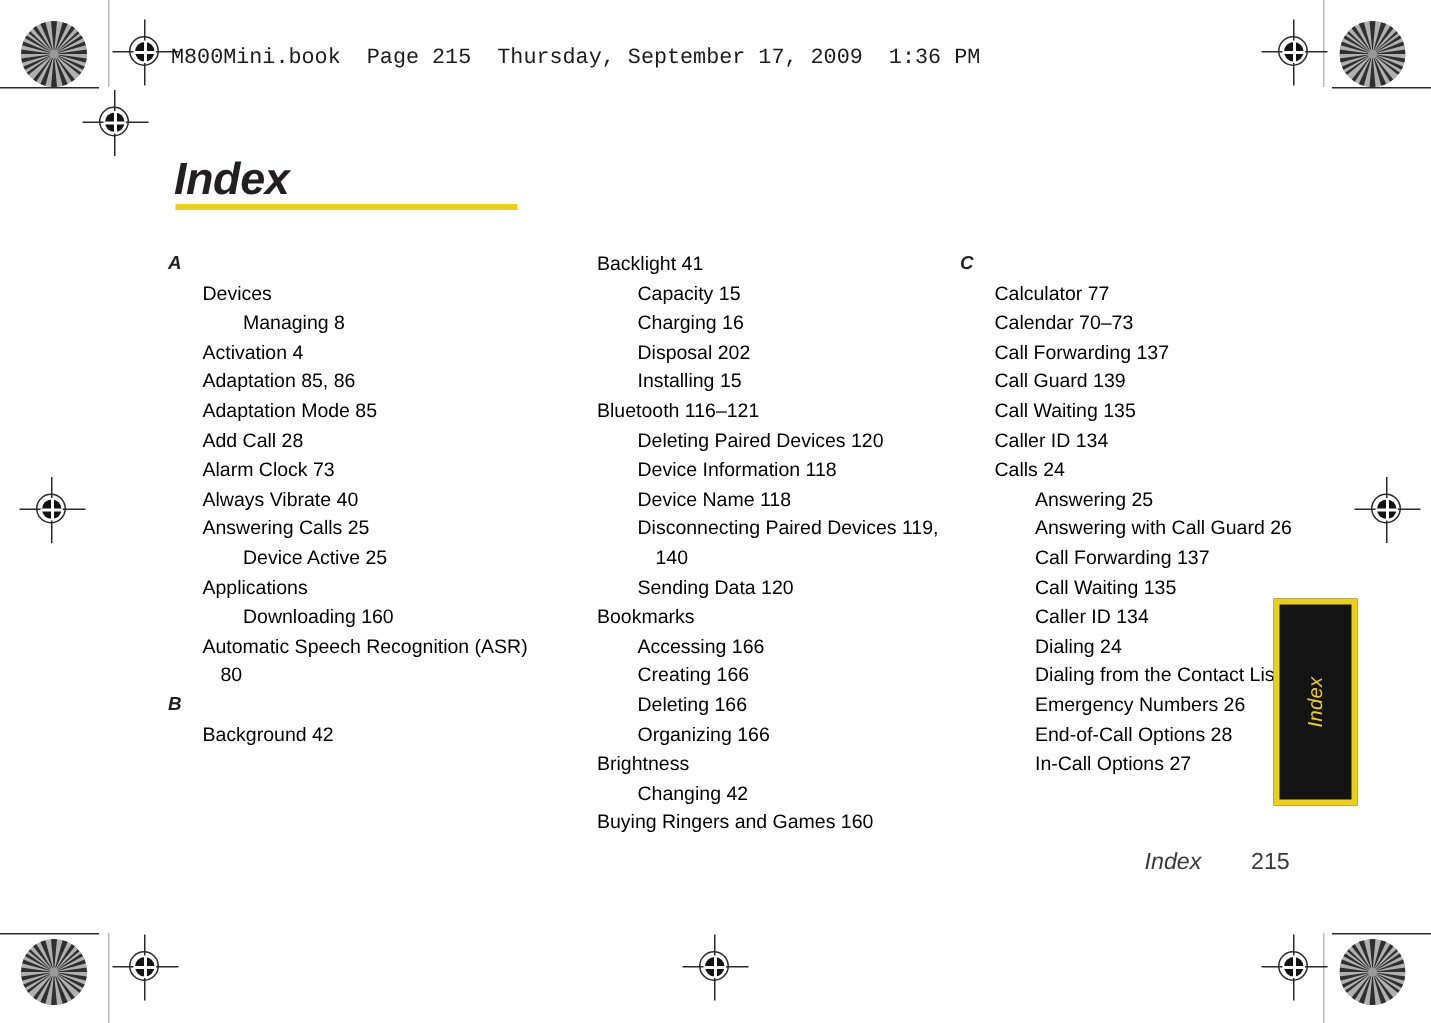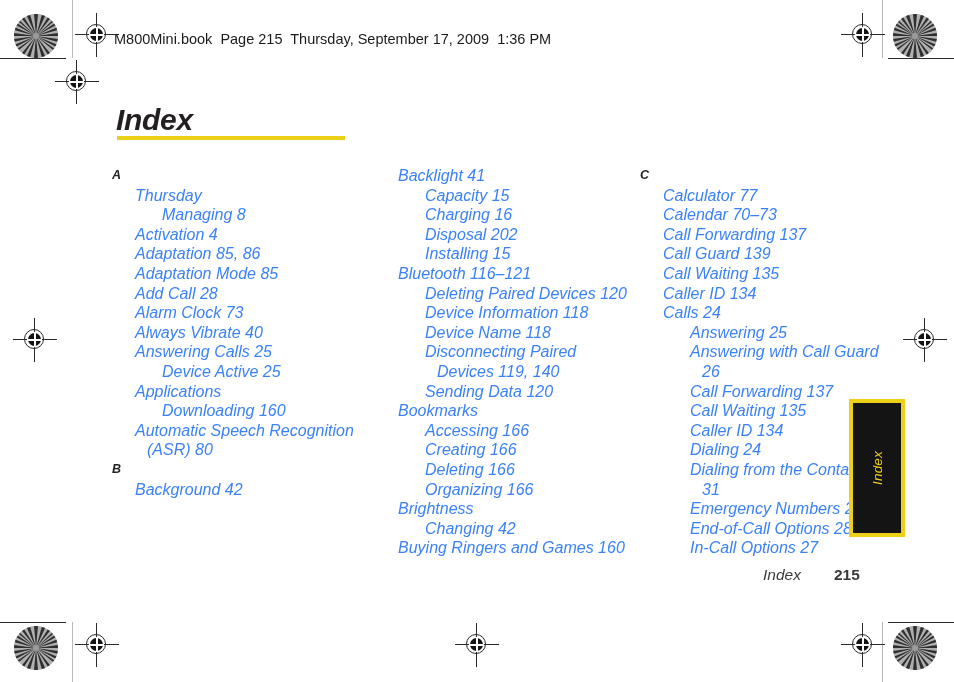--- a/index.html
+++ b/index.html
@@ -88,21 +88,21 @@
     height: 44px;
     border-radius: 50%;
     overflow: hidden;
     background: #9a9a9a;
   }
   .star-target svg { display: block; }
 
   
   .doc-header {
     position: absolute;
-    font-family: Liberation Sans, sans-serif;
+    font-family: Liberation Mono, monospace;
     font-size: 14.5px;
     color: #1b1b1b;
     white-space: pre;
   }
 
   
   .page-title {
     position: absolute;
     font-family: "Liberation Sans", sans-serif;
     font-style: italic;
@@ -136,24 +136,23 @@
   .sect-letter {
     font-style: italic;
     font-weight: bold;
     font-size: 12.5px;
     line-height: 19.6px;
     color: #231f20;
     margin: 0;
     padding-left: 0;
   }
   .entry {
-    font-style: italic;
-    font-size: 16px;
+    font-size: 13px;
     line-height: 19.6px;
-    color: #3b82f6;
+    color: #000000;
     margin: 0;
     white-space: pre-wrap;
   }
   .entry.lvl1 {
     padding-left: 23px;
     text-indent: 0;
   }
   .entry.lvl1.wrap {
     padding-left: 35px;
     text-indent: -12px;
@@ -191,21 +190,20 @@
     position: absolute;
     font-style: italic;
     font-size: 15.5px;
     color: #3a3a3a;
   }
   .footer-page {
     position: absolute;
     font-size: 15.5px;
     color: #3a3a3a;
     font-style: normal;
-    font-weight: bold;
   }
 </style>
 </head>
 <body>
 
 <div id="page">
 
   <div class="guide-v" style="left:72px; top:0; height:58px;"></div>
   <div class="guide-v" style="left:72px; top:622px; height:60px;"></div>
   <div class="guide-v" style="left:882px; top:0; height:58px;"></div>
@@ -397,21 +395,21 @@
   </div>
 
   <div class="doc-header" style="left:114px; top:31px;">M800Mini.book  Page 215  Thursday, September 17, 2009  1:36 PM</div>
 
   <div class="page-title" style="left:116px; top:103px;">Index</div>
   <div class="title-rule" style="left: 117px; top: 136px; width: 228px; background: rgb(236, 208, 23);"></div>
 
   <div class="columns">
     <div class="col col-1">
         <div class="sect-letter">A</div>
-        <div class="entry lvl1">Thursday</div>
+        <div class="entry lvl1">Devices</div>
         <div class="entry lvl2">Managing 8</div>
         <div class="entry lvl1">Activation 4</div>
         <div class="entry lvl1">Adaptation 85, 86</div>
         <div class="entry lvl1">Adaptation Mode 85</div>
         <div class="entry lvl1">Add Call 28</div>
         <div class="entry lvl1">Alarm Clock 73</div>
         <div class="entry lvl1">Always Vibrate 40</div>
         <div class="entry lvl1">Answering Calls 25</div>
         <div class="entry lvl2">Device Active 25</div>
         <div class="entry lvl1">Applications</div>

